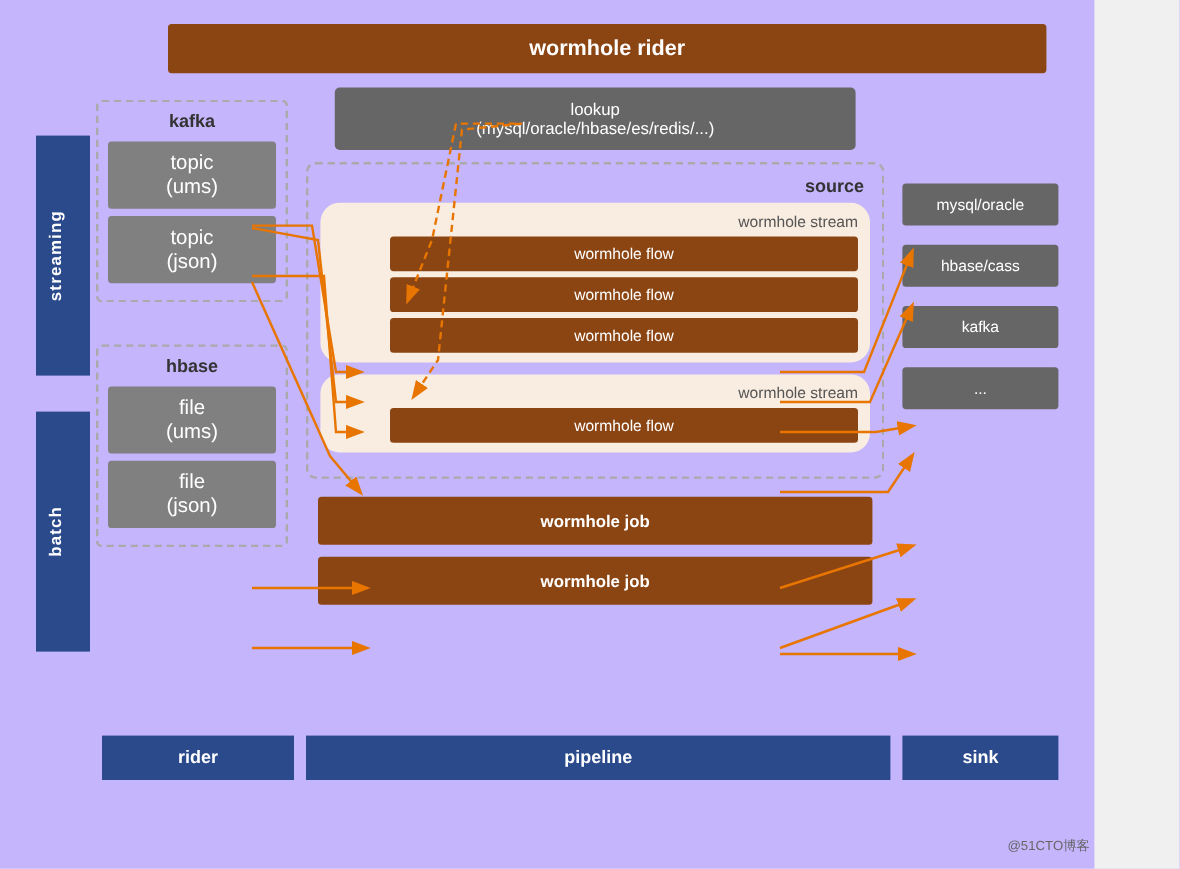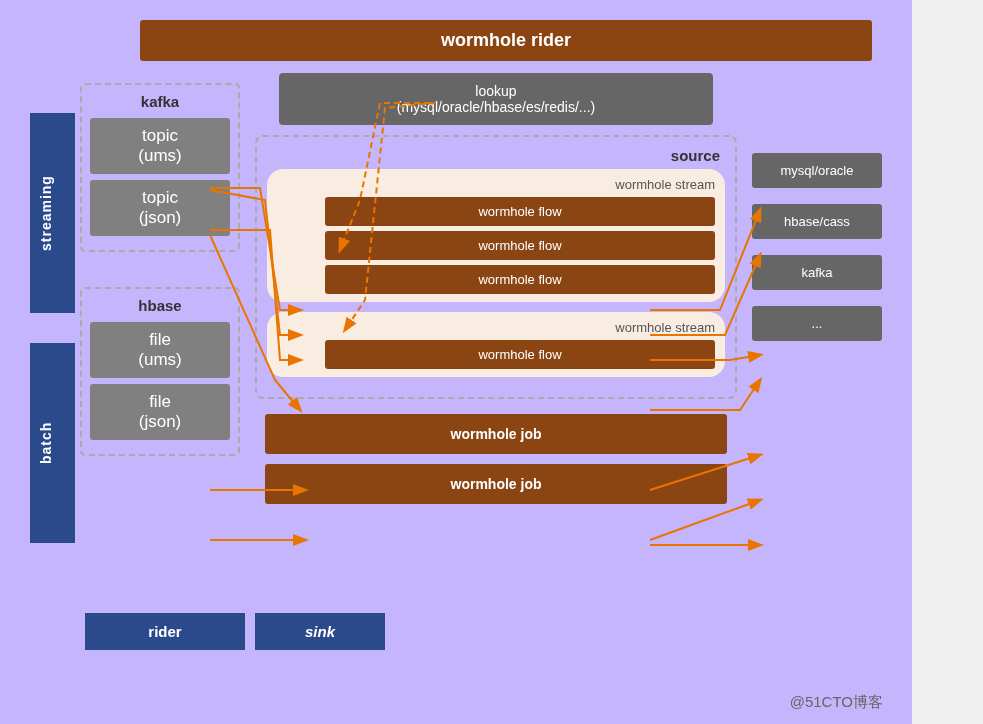--- a/index.html
+++ b/index.html
@@ -220,29 +220,28 @@
     .bottom-label.source-lbl {
       width: 160px;
       margin-right: 10px;
     }
     .bottom-label.pipeline-lbl {
       flex: 1;
       margin-right: 10px;
     }
     .bottom-label.sink-lbl {
       width: 130px;
-      font-style: italic;
     }
 
     
     .watermark {
       position: absolute;
       bottom: 12px;
-      right: 29px;
-      font-size: 15px;
+      right: 4px;
+      font-size: 11px;
       color: #666;
     }
 
     
     .arrows-overlay {
       position: absolute;
       top: 0;
       left: 0;
       width: 100%;
       height: 100%;
@@ -316,20 +315,21 @@
       <div class="sink-box">mysql/oracle</div>
       <div class="sink-box">hbase/cass</div>
       <div class="sink-box">kafka</div>
       <div class="sink-box">...</div>
     </div>
 
   </div>
 
   <div class="bottom-labels">
     <div class="bottom-label source-lbl">rider</div>
+    <div class="bottom-label pipeline-lbl">pipeline</div>
     <div class="bottom-label sink-lbl">sink</div>
   </div>
 
   <svg class="arrows-overlay" xmlns="http://www.w3.org/2000/svg">
     <defs>
       <marker id="arrowOrange" markerWidth="8" markerHeight="8" refX="6" refY="3" orient="auto">
         <path d="M0,0 L0,6 L8,3 z" fill="#E87500"></path>
       </marker>
       <marker id="arrowOrangeDash" markerWidth="8" markerHeight="8" refX="6" refY="3" orient="auto">
         <path d="M0,0 L0,6 L8,3 z" fill="#E87500"></path>

